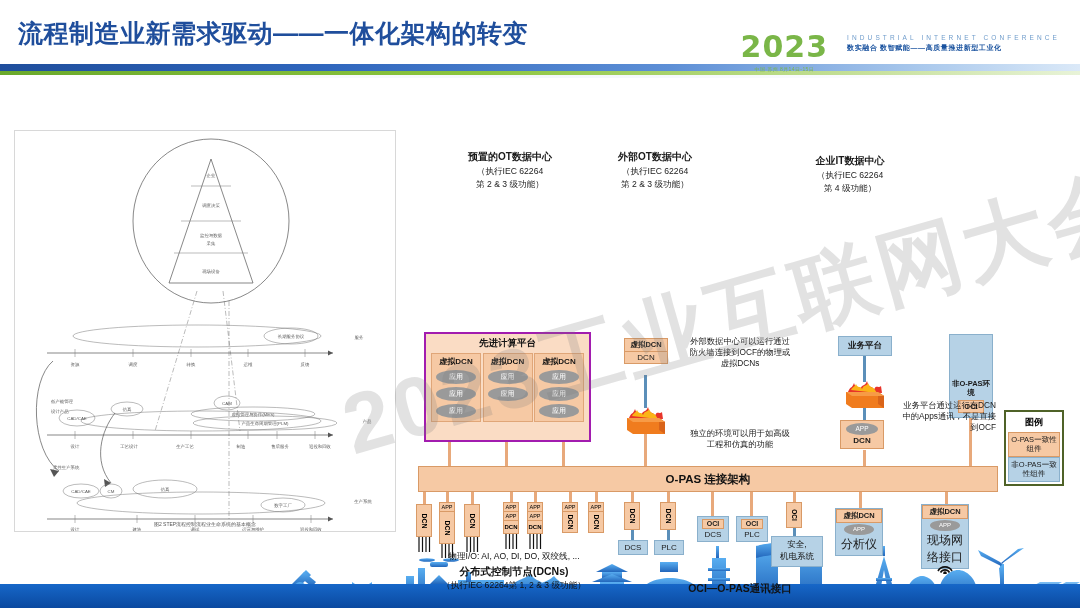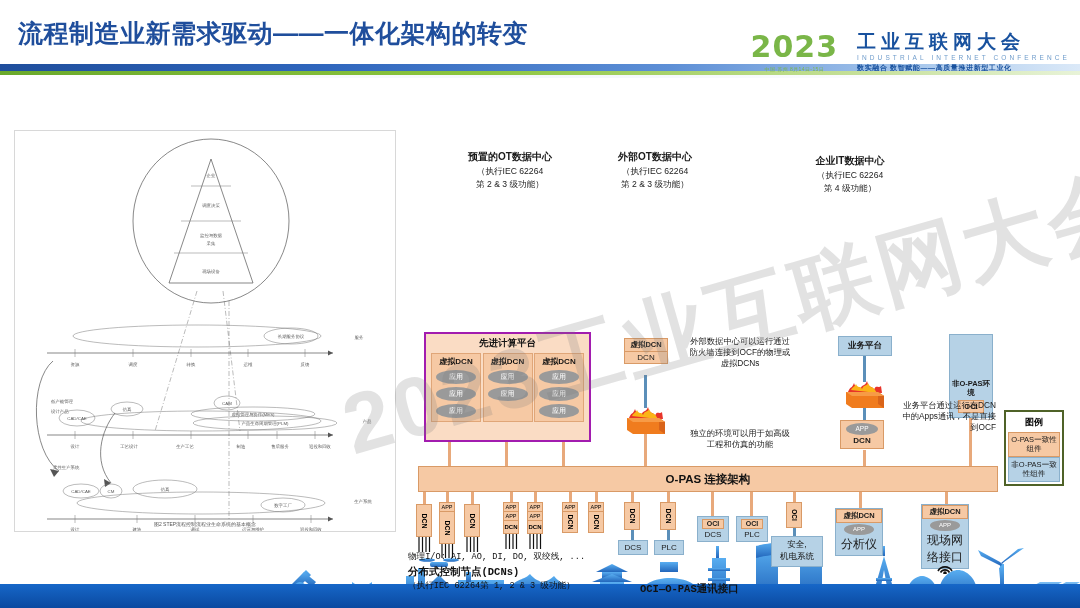--- a/index.html
+++ b/index.html
@@ -23,21 +23,21 @@
   #rule-green {
     position:absolute; left:0; top:71px; width:1080px; height:4px;
     background:linear-gradient(to right,#6aa92b 0%,#8dc63f 45%,#c6e09a 80%,#e8f3d8 100%);
   }
   #rule-fade {
     position:absolute; left:0; top:75px; width:1080px; height:3px;
     background:linear-gradient(to right,#ffffff 0%,#f3f7fb 50%,#ffffff 100%);
   }
 
   
-  #logo { position:absolute; right:10px; top:32px; height:48px; display:flex; align-items:flex-start; }
+  #logo { position:absolute; right:20px; top:32px; height:48px; display:flex; align-items:flex-start; }
   #logo-year { display:flex; flex-direction:column; align-items:center; padding-right:9px; }
   #logo-year-num { font-size:30px; font-weight:bold; color:#7ab648; letter-spacing:1px; line-height:1; font-family:"DejaVu Sans",sans-serif;}
   #logo-year-sub { font-size:5px; color:#7ab648; margin-top:4px; letter-spacing:.4px; white-space:nowrap;}
   #logo-div { width:1px; background:#9ac36f; margin:2px 0 6px 0; }
   #logo-right { padding-left:9px; display:flex; flex-direction:column; }
   #logo-cn { font-size:19px; font-weight:bold; color:#18519e; letter-spacing:5px; line-height:1.05; white-space:nowrap; }
   #logo-en { font-size:6.5px; color:#6f9ccb; letter-spacing:3.1px; margin-top:2px; white-space:nowrap; }
   #logo-sub { font-size:7px; color:#18519e; letter-spacing:.6px; margin-top:2px; font-weight:bold; white-space:nowrap;}
 
   
@@ -139,21 +139,21 @@
   
   .oci-box { width:22px; margin:2px auto 1px auto; font-size:7px; font-weight:bold;
              text-align:center; padding:0 0 1px 0; }
 
   .vdcn-card { position:absolute; z-index:14; text-align:center; }
   .vdcn-card .hdr { font-size:7.5px; font-weight:bold; padding:1px 0; }
   .vdcn-card .ov { width:30px; height:11px; border-radius:50%; background:#9a9a9a; color:#fff;
                    font-size:6px; line-height:11px; margin:1px auto 2px auto; }
   .vdcn-card .ft { font-size:12px; line-height:1.15; padding:1px 0 3px 0; }
 
-  .cap { position:absolute; text-align:left; z-index:20;font-family:Liberation Mono, monospace; }
+  .cap { position:absolute; text-align:center; z-index:20; }
   .cap .c1 { font-size:8.6px; color:#111; white-space:nowrap; }
   .cap .c2 { font-size:10.5px; font-weight:bold; color:#111; white-space:nowrap; margin-top:2px;}
   .cap .c3 { font-size:8.6px; color:#111; white-space:nowrap; margin-top:1px;}
 
   
   #footer { position:absolute; left:0; top:538px; width:1080px; height:70px; }
   #skyline { position:absolute; left:0; top:0; width:1080px; height:70px; }
   #footer-band { position:absolute; left:0; bottom:0; width:1080px; height:24px;
                  background:linear-gradient(to bottom,#1767c8,#0b49a0); }
 </style>
@@ -166,21 +166,20 @@
   <div id="rule-green"></div>
   <div id="rule-fade"></div>
 
   <div id="logo">
     <div id="logo-year">
       <div id="logo-year-num">2023</div>
       <div id="logo-year-sub">中国·苏州  8月14日-15日</div>
     </div>
     <div id="logo-div"></div>
     <div id="logo-right">
-      <div id="logo-cn">工业互联网大会</div>
       <div id="logo-en">INDUSTRIAL INTERNET CONFERENCE</div>
       <div id="logo-sub">数实融合  数智赋能——高质量推进新型工业化</div>
     </div>
   </div>
 </div>
 
 <div id="slide">
 
   <div id="watermark">2023工业互联网大会</div>
 

